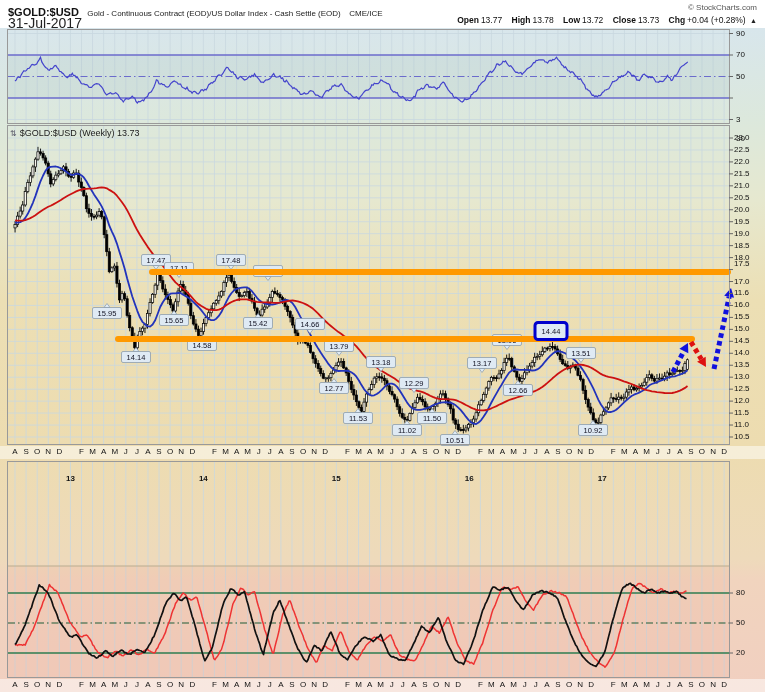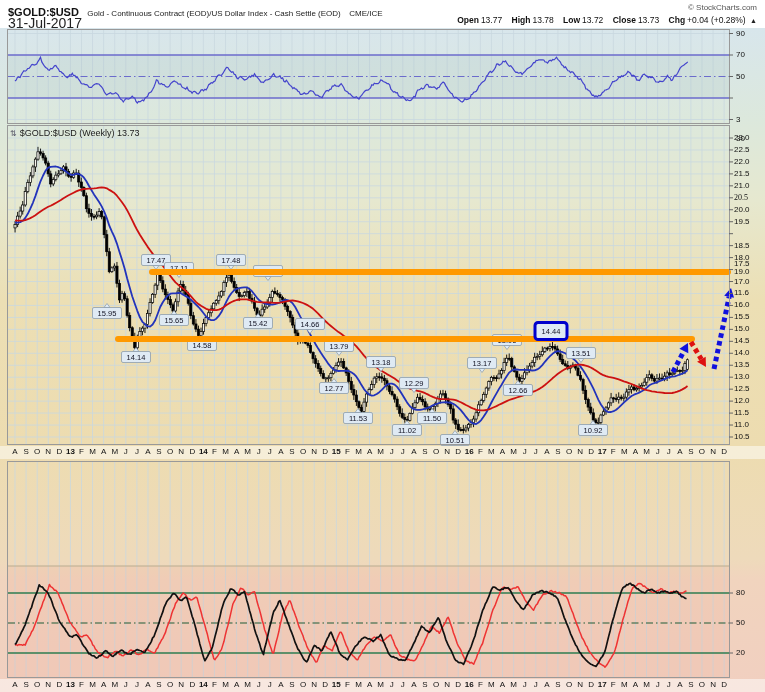--- a/index.html
+++ b/index.html
@@ -18,21 +18,21 @@
   .credit{position:absolute;right:8px;top:3px;font-size:8px;color:#555;}
   .hdr-line2{position:absolute;left:8px;top:15px;font-size:14px;color:#222;}
   .quote{position:absolute;right:8px;top:15px;font-size:8.5px;color:#111;white-space:nowrap;}
   .quote b{font-weight:bold;margin-left:7px;}
   .quote span.v{margin-left:2px;}
   .dirup{font-size:7px;margin-left:2px;color:#222;}
   .legend{position:absolute;left:10px;top:128px;font-size:9px;color:#222;white-space:nowrap;z-index:6;}
   .legend .licon{color:#556;font-size:8px;margin-right:3px;}
   .axis-strip{position:absolute;left:0;width:765px;background:rgba(255,255,255,0.5);}
   .mlabel{position:absolute;font-size:8px;color:#111;transform:translateX(-50%);line-height:10px;}
-  .mlabel.yr{font-weight:bold;}
+  .mlabel.yr{font-weight:bold;margin-top:27px;}
   .ytick{position:absolute;font-size:8px;color:#111;line-height:8px;}
   .noselect{user-select:none;}
 </style>
 </head>
 <body>
 
 <div id="stage" class="noselect">
   <div id="bg-gradient"></div>
 
   <div class="hdr">
@@ -1039,24 +1039,24 @@
         <line x1="729" y1="623" x2="733" y2="623" stroke="#666" stroke-width="1"></line>
         <line x1="729" y1="653" x2="733" y2="653" stroke="#666" stroke-width="1"></line>
       </g>
     </svg>
   <div id="labels-layer">
       <div class="ytick" style="left: 734px; top: 134px;">23.0</div>
       <div class="ytick" style="left: 734px; top: 145.96px; text-align: right;">22.5</div>
       <div class="ytick" style="left: 734px; top: 157.92px;">22.0</div>
       <div class="ytick" style="left: 734px; top: 169.88px;">21.5</div>
       <div class="ytick" style="left: 734px; top: 181.84px;">21.0</div>
-      <div class="ytick" style="left: 734px; top: 193.8px; font-family: Liberation Serif, serif;">20.5</div>
+      <div class="ytick" style="left: 734px; top: 193.8px;">20.5</div>
       <div class="ytick" style="left: 734px; top: 205.76px; text-align: center;">20.0</div>
       <div class="ytick" style="left: 734px; top: 217.72px;">19.5</div>
-      <div class="ytick" style="left: 734px; top: 229.68px; margin-top: 38px;">19.0</div>
+      <div class="ytick" style="left: 734px; top: 229.68px;">19.0</div>
       <div class="ytick" style="left: 734px; top: 241.64px;">18.5</div>
       <div class="ytick" style="left: 734px; top: 253.6px;">18.0</div>
       <div class="ytick" style="left: 734px; top: 260px;">17.5</div>
       <div class="ytick" style="left: 734px; top: 277.52px;">17.0</div>
       <div class="ytick" style="left: 734px; top: 289.48px;">11.6</div>
       <div class="ytick" style="left: 734px; top: 301.44px;">16.0</div>
       <div class="ytick" style="left: 734px; top: 313.4px;">15.5</div>
       <div class="ytick" style="left: 734px; top: 325.36px;">15.0</div>
       <div class="ytick" style="left: 734px; top: 337.32px;">14.5</div>
       <div class="ytick" style="left: 734px; top: 349.28px;">14.0</div>

